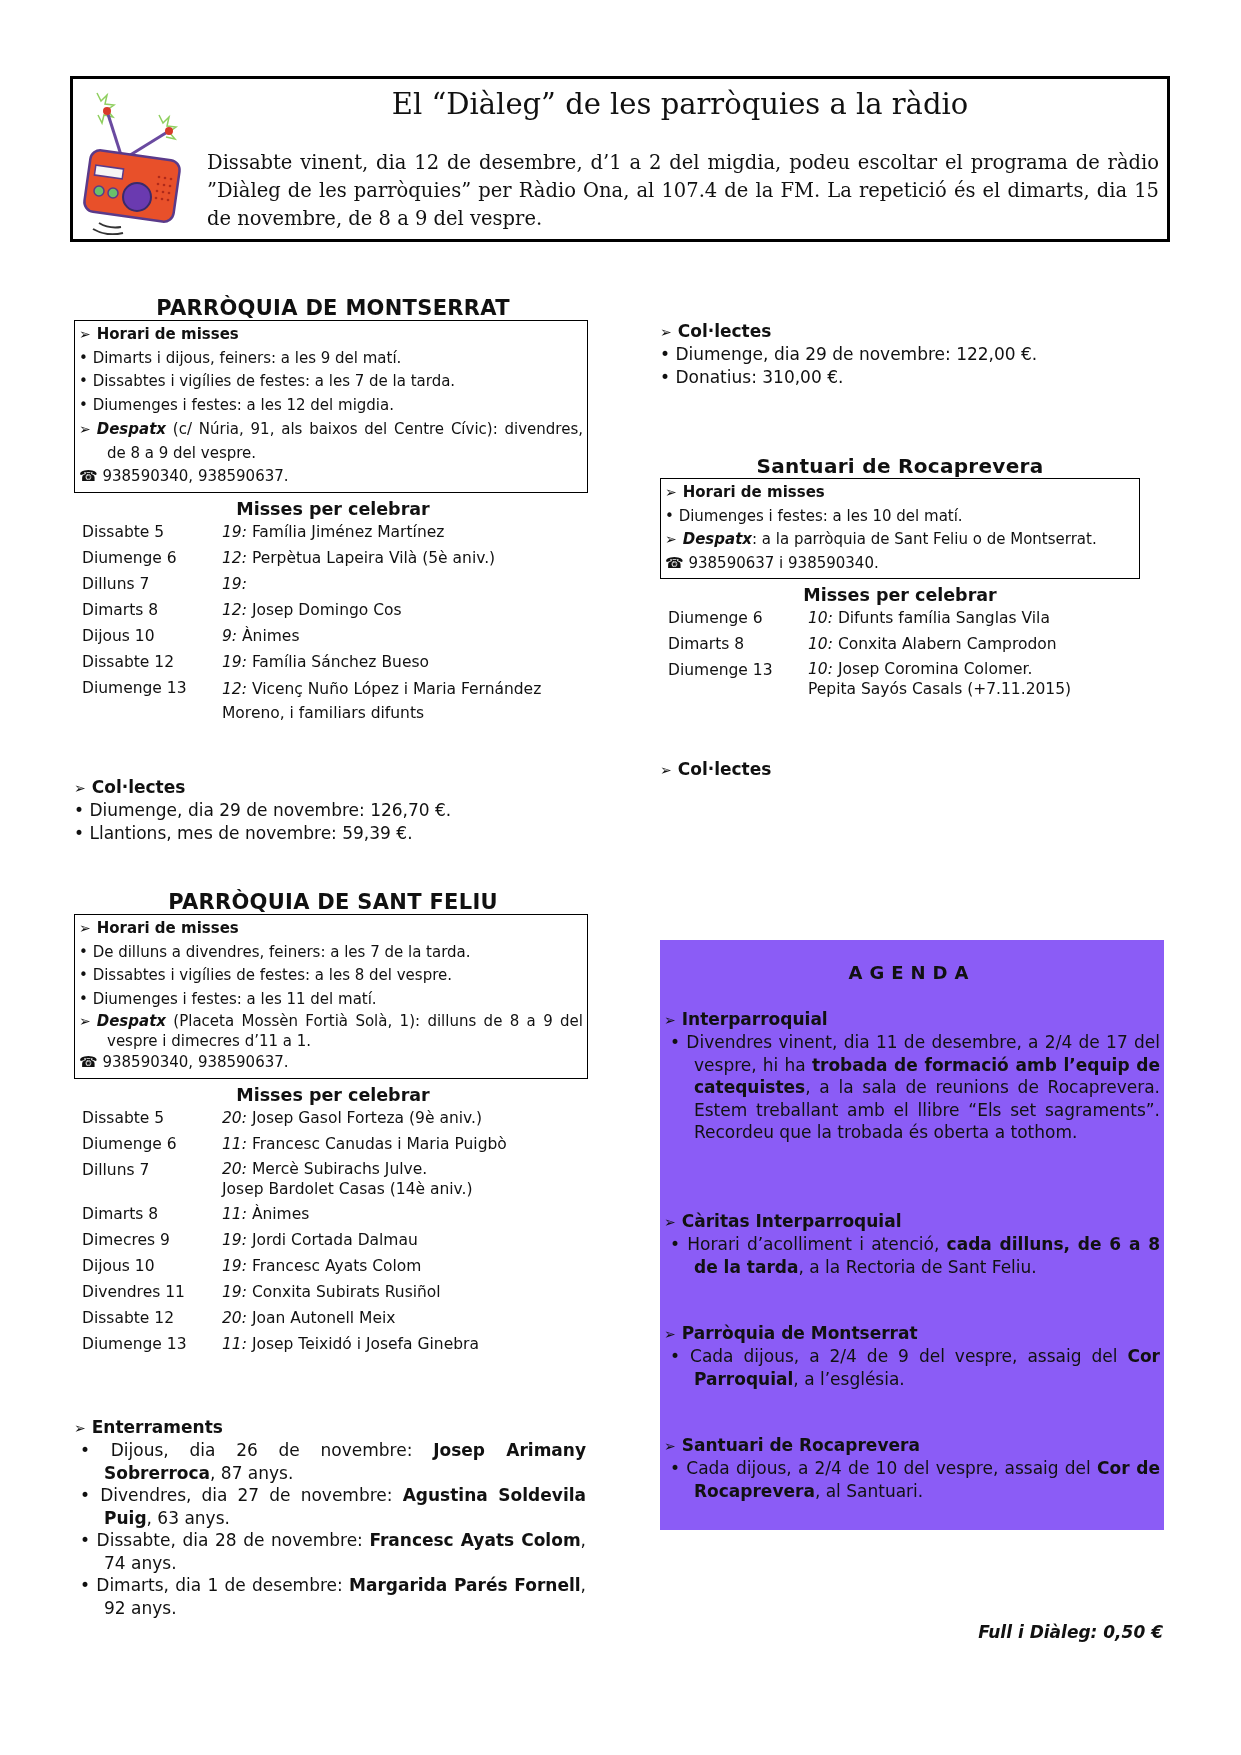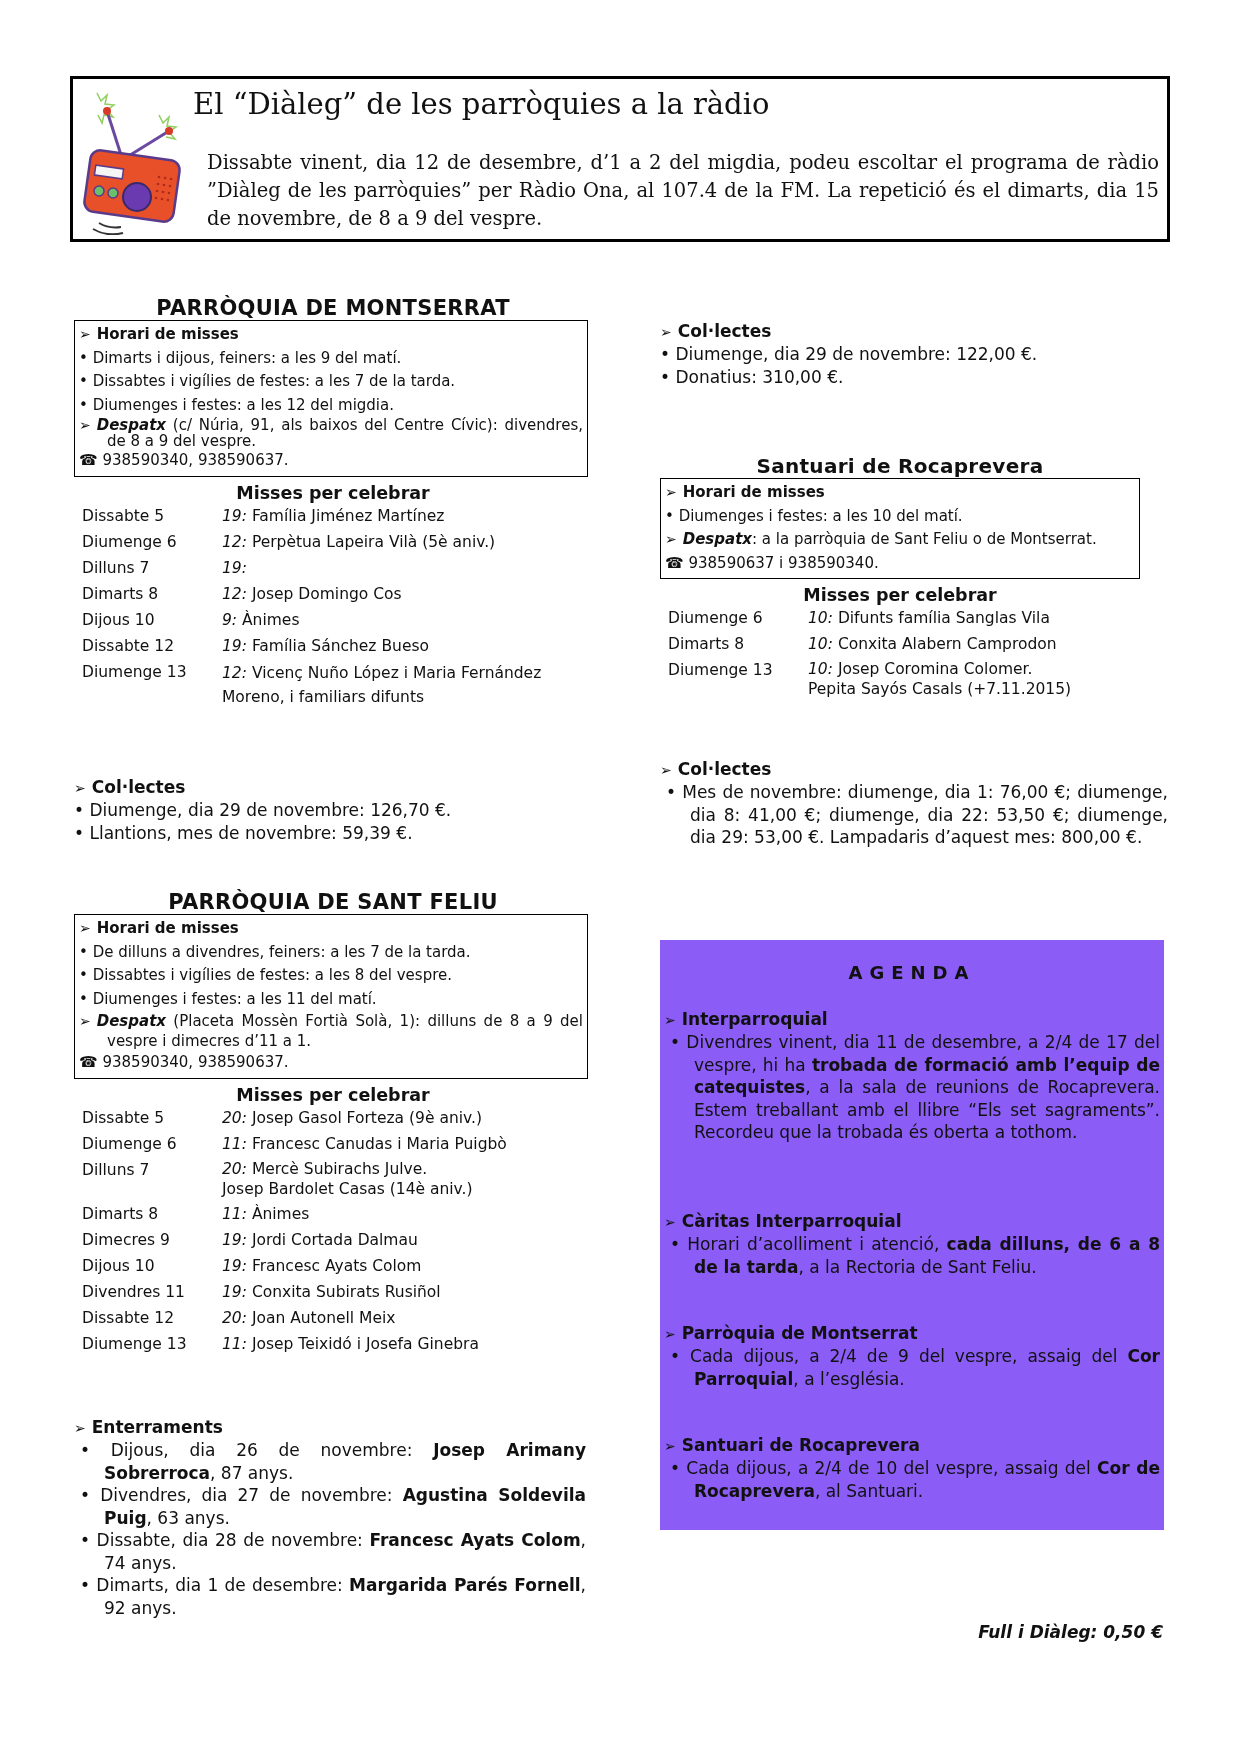--- a/index.html
+++ b/index.html
@@ -3,21 +3,21 @@
 <meta charset="utf-8">
 <style>
   html, body { margin: 0; padding: 0; background: #ffffff; }
   body { width: 1241px; height: 1755px; position: relative; overflow: hidden;
          font-family: "DejaVu Sans", "Liberation Sans", sans-serif; color: #111; }
   .abs { position: absolute; }
 
   
   #radio-box { left: 70px; top: 76px; width: 1100px; height: 166px; border: 3px solid #000; box-sizing: border-box; }
   #radio-icon { position: absolute; left: 6px; top: 6px; width: 110px; height: 150px; }
-  #radio-title { position: absolute; left: 120px; right: 0; top: 8px; text-align: left;
+  #radio-title { position: absolute; left: 120px; right: 0; top: 8px; text-align: center;
                  font-family: "DejaVu Serif", "Liberation Serif", serif; font-size: 29px; }
   #radio-text { position: absolute; left: 134px; right: 8px; top: 70px;
                 font-family: "DejaVu Serif", "Liberation Serif", serif; font-size: 19.5px; line-height: 28px; text-align: justify; }
 
   .col-left { left: 74px; width: 518px; }
   .col-right { left: 660px; width: 508px; }
 
   .parish-title { font-weight: bold; font-size: 21px; text-align: center; margin: 0; letter-spacing: 0.3px; }
   .sched-box { border: 1px solid #000; padding: 2px 4px 3px 4px; font-size: 15px; line-height: 23.5px; }
   .sched-box .hdr { font-weight: bold; }
@@ -79,21 +79,21 @@
   <div id="radio-text">Dissabte vinent, dia 12 de desembre, d’1 a 2 del migdia, podeu escoltar el programa de ràdio ”Diàleg de les parròquies” per Ràdio Ona, al 107.4 de la FM. La repetició és el dimarts, dia 15 de novembre, de 8 a 9 del vespre.</div>
 </div>
 
 <div class="abs col-left" style="top:296px;">
   <h2 class="parish-title">PARRÒQUIA DE MONTSERRAT</h2>
   <div class="sched-box" style="margin-right:4px;">
     <div class="hdr"><span class="arrow">➢</span><span>Horari de misses</span></div>
     <div class="bullet">Dimarts i dijous, feiners: a les 9 del matí.</div>
     <div class="bullet">Dissabtes i vigílies de festes: a les 7 de la tarda.</div>
     <div class="bullet">Diumenges i festes: a les 12 del migdia.</div>
-    <div class="indent" style="line-height:16px; text-align:justify;"><span class="arrow">➢</span><b><i>Despatx</i></b><span> (c/ Núria, 91, als baixos del Centre Cívic): divendres, de 8 a 9 del vespre.</span></div>
+    <div class="indent" style="line-height:24px; text-align:justify;"><span class="arrow">➢</span><b><i>Despatx</i></b><span> (c/ Núria, 91, als baixos del Centre Cívic): divendres, de 8 a 9 del vespre.</span></div>
     <div><span>☎ </span><span>938590340, 938590637.</span></div>
   </div>
   <div class="sub-title">Misses per celebrar</div>
   <table class="masses">
     <tbody>
         <tr>
           <td class="day">Dissabte 5</td>
           <td><i>19:</i><span> Família Jiménez Martínez</span></td>
         </tr>
     <tr>
@@ -225,23 +225,20 @@
     <tr>
           <td class="day">Diumenge 13</td>
           <td style="line-height:20px;"><i>10:</i><span> Josep Coromina Colomer.</span><br><span>Pepita Sayós Casals (+7.11.2015)</span></td>
         </tr>
   </tbody>
     </table>
 </div>
 
 <div class="abs col-right" style="top:758px;">
   <div class="sec-hdr"><span class="arrow">➢</span><span>Col·lectes</span></div>
-  <div class="sec-body">
-    <div class="item">• <span>Mes de novembre: diumenge, dia 1: 76,00 €; diumenge, dia 8: 41,00 €; diumenge, dia 22: 53,50 €; diumenge, dia 29: 53,00 €. Lampadaris d’aquest mes: 800,00 €.</span></div>
-  </div>
 </div>
 
 <div id="agenda" class="abs" style="background: #8b5cf6;">
   <div id="agenda-title">AGENDA</div>
   <div class="agenda-block" style="top:68px;">
     <div class="sec-hdr"><span class="arrow">➢</span><span>Interparroquial</span></div>
     <div class="sec-body">
         <div class="item">• <span>Divendres vinent, dia 11 de desembre, a 2/4 de 17 del vespre, hi ha </span><b>trobada de formació amb l’equip de catequistes</b><span>, a la sala de reunions de Rocaprevera. Estem treballant amb el llibre “Els set sagraments”. Recordeu que la trobada és oberta a tothom.</span></div>
       </div>
   </div>

